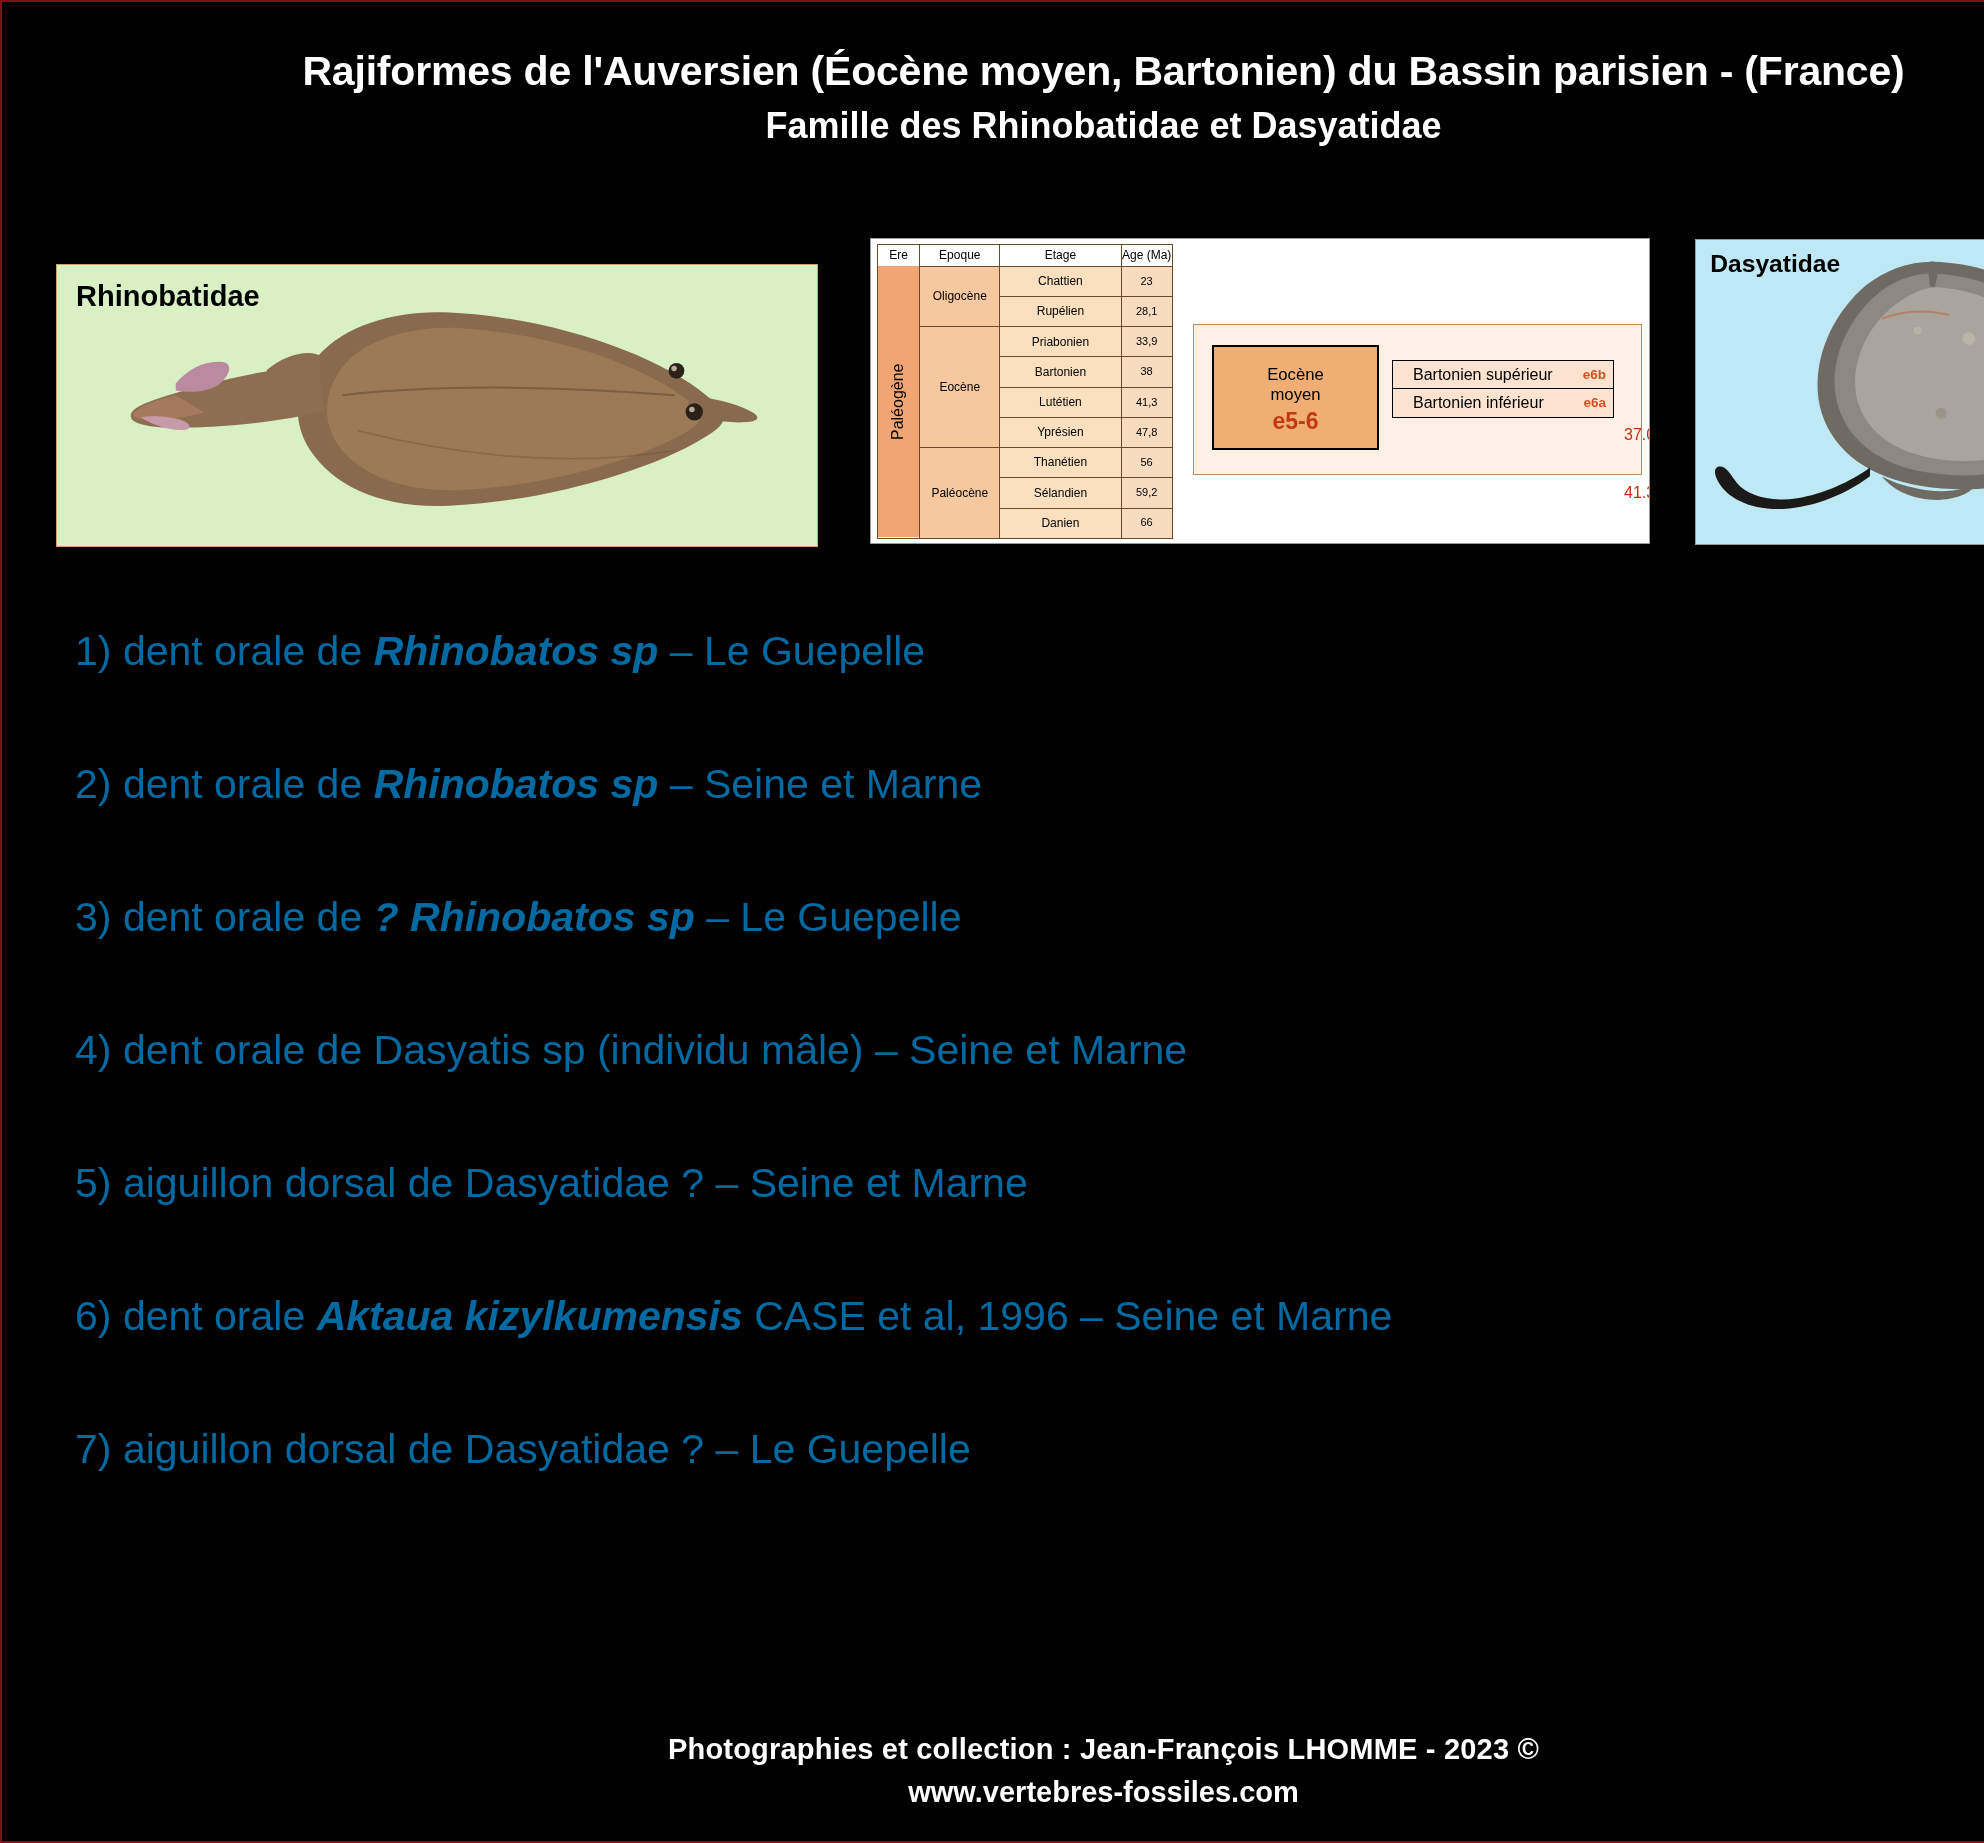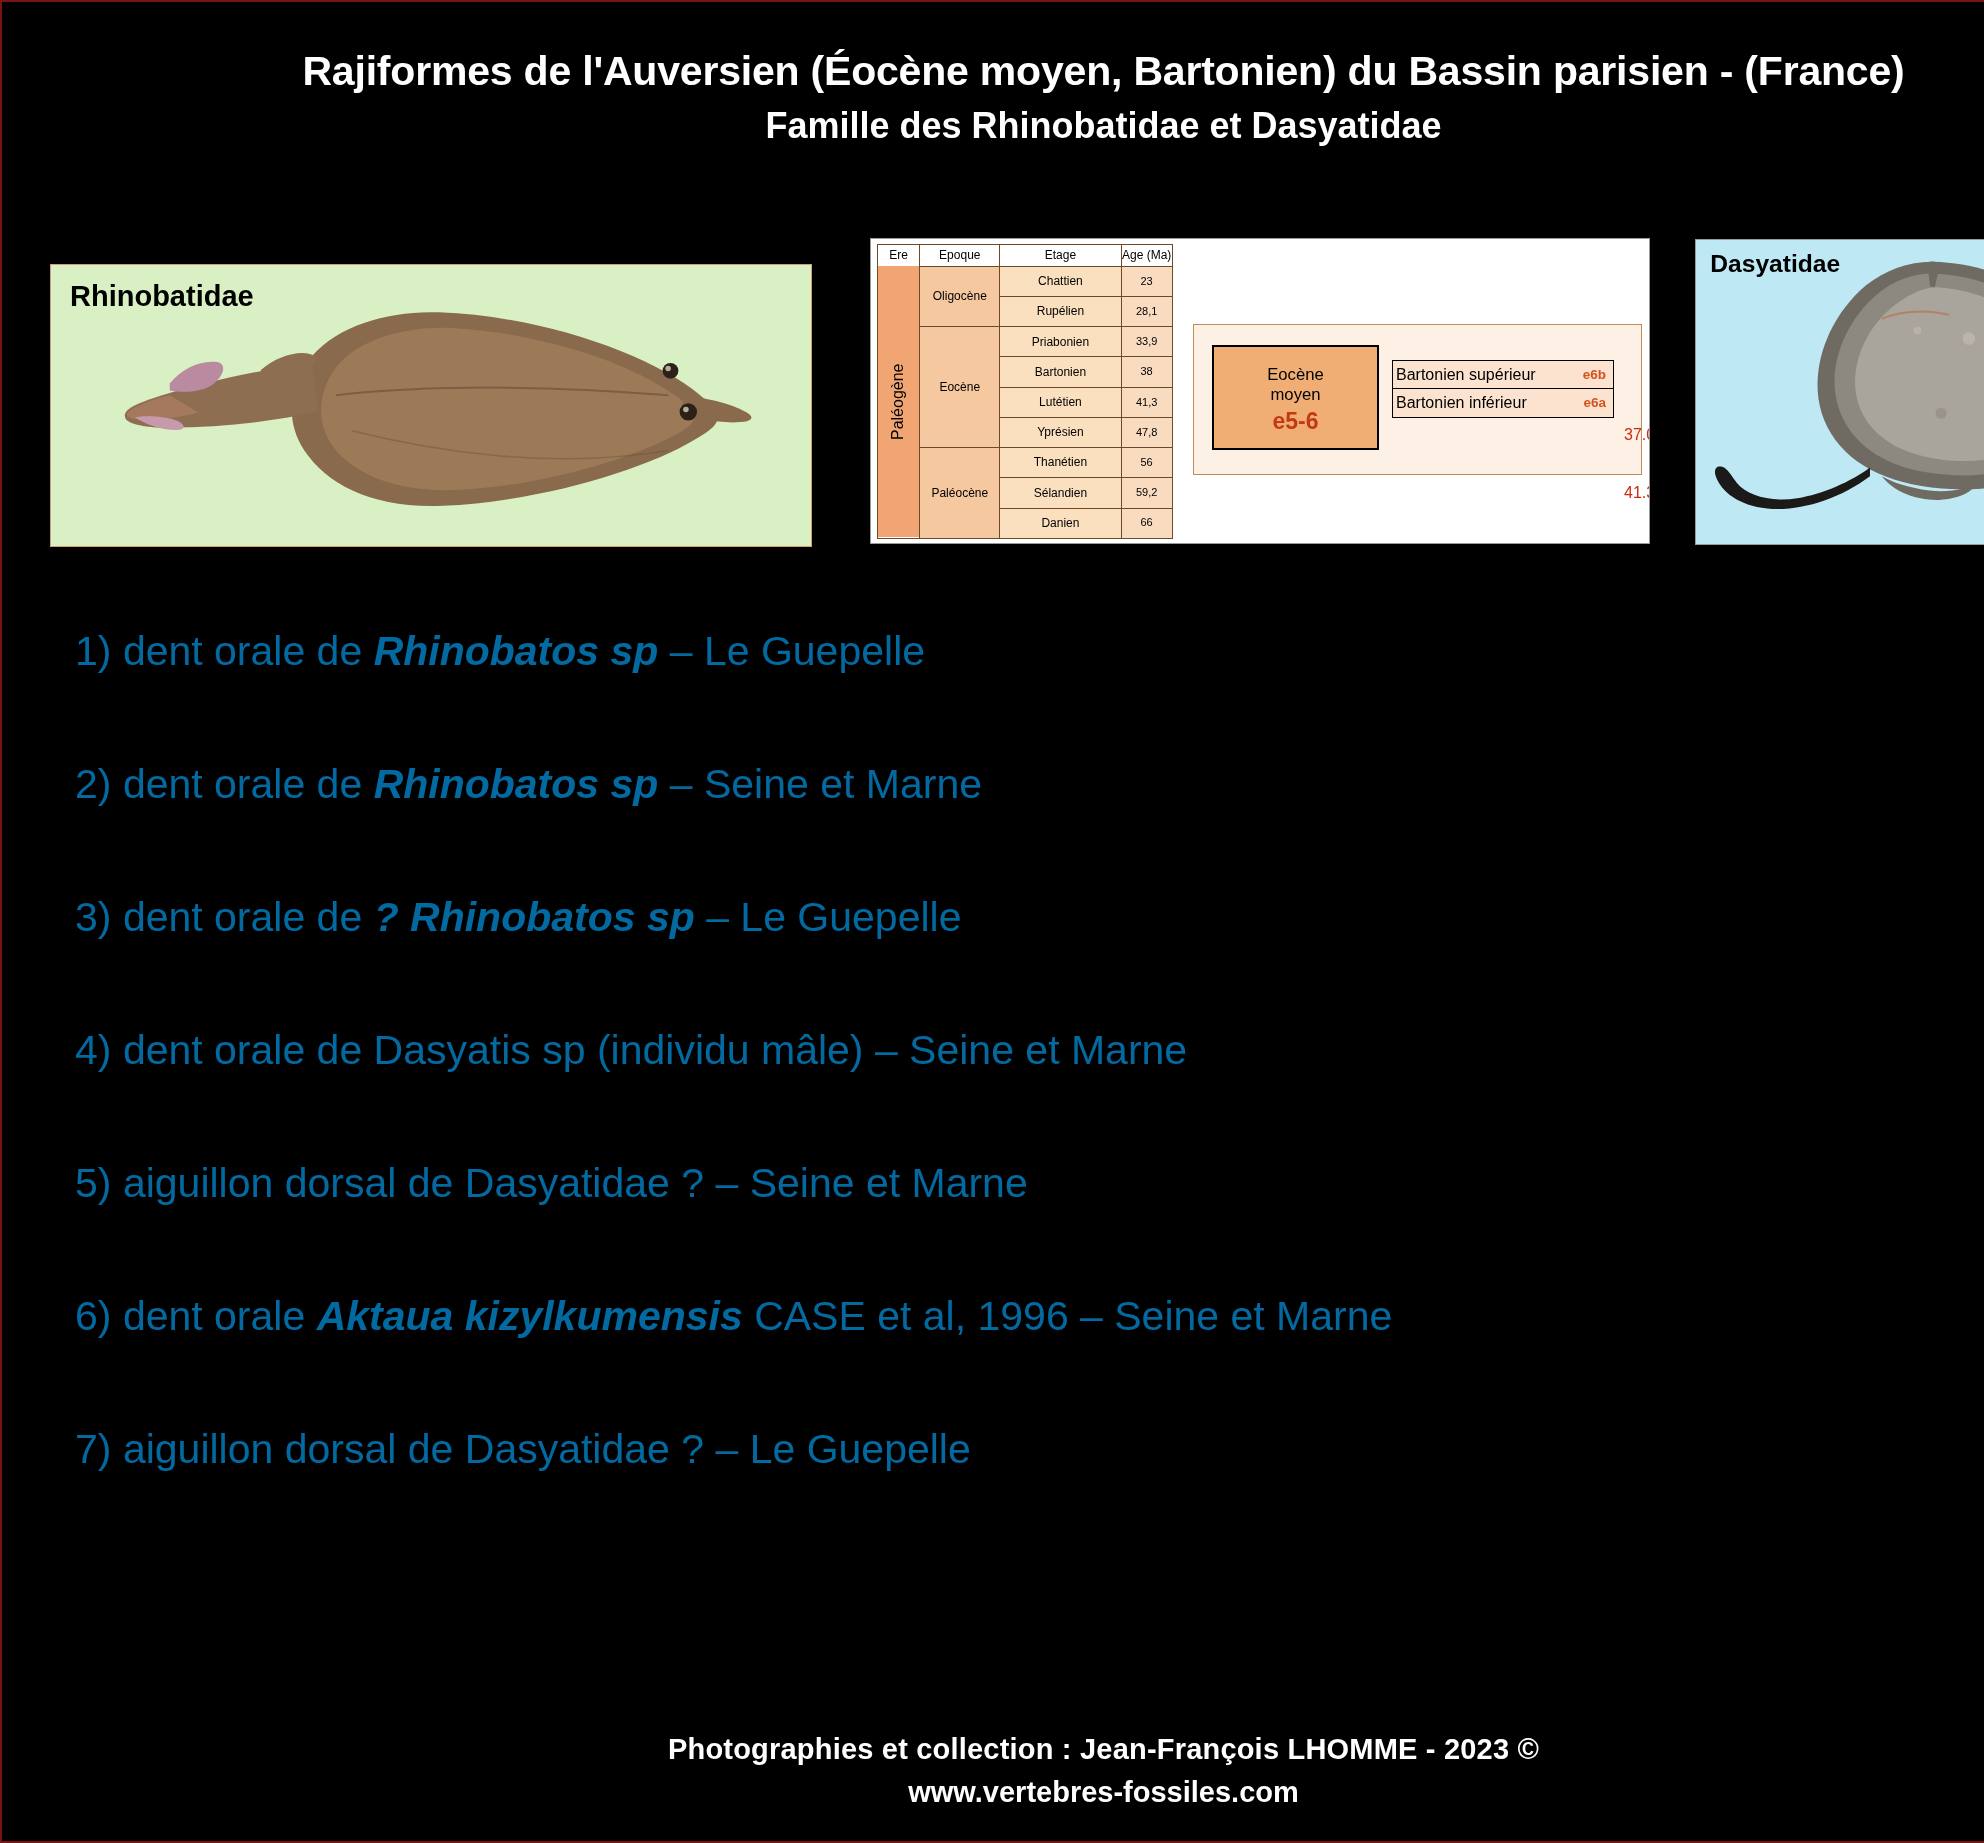--- a/index.html
+++ b/index.html
@@ -47,21 +47,21 @@
   .figure-row {
     position: absolute;
     left: 0; top: 232px;
     width: 2207px;
     height: 318px;
   }
 
   
   .panel-rhino {
     position: absolute;
-    left: 50px; top: 32px;
+    left: 56px; top: 32px;
     width: 762px; height: 283px;
     background: #4d7c0f;
     border: 1.6px solid #d2a06a;
     overflow: hidden;
   }
   .panel-rhino .caption {
     position: absolute;
     left: 19px; top: 15px;
     font-size: 29px;
     font-weight: bold;
@@ -148,21 +148,21 @@
     width: 222px;
   }
   .bart-row {
     position: relative;
     height: 29px;
     background: #fbe3cf;
     border: 1.2px solid #000000;
     color: #000000;
     font-size: 16px;
     line-height: 27px;
-    padding-left: 3px;
+    padding-left: 20px;
   }
   .bart-row + .bart-row { border-top: none; }
   .bart-code {
     position: absolute;
     right: 7.1px; top: 0;
     font-size: 13.5px;
     font-weight: bold;
     color: #d4521f;
   }
   .age-label {

